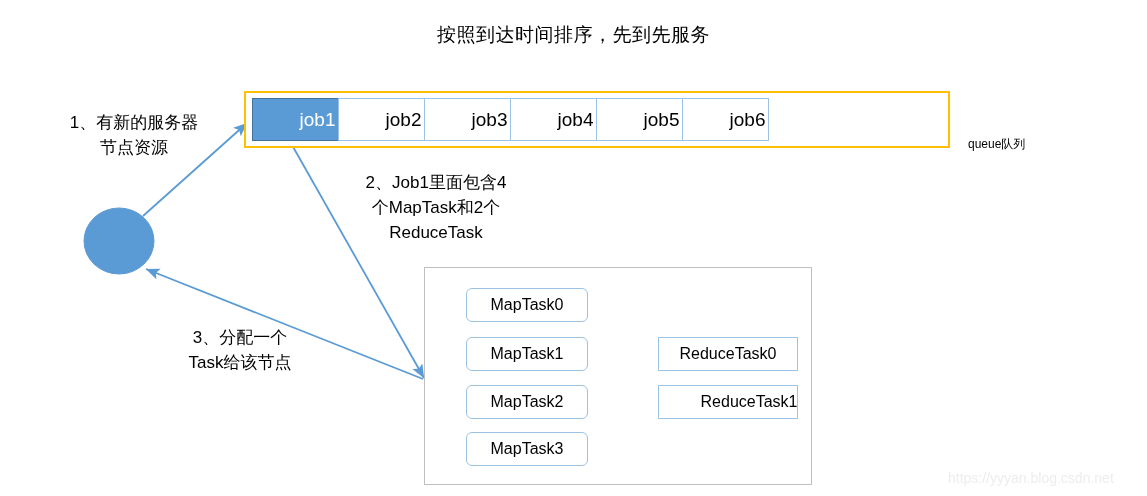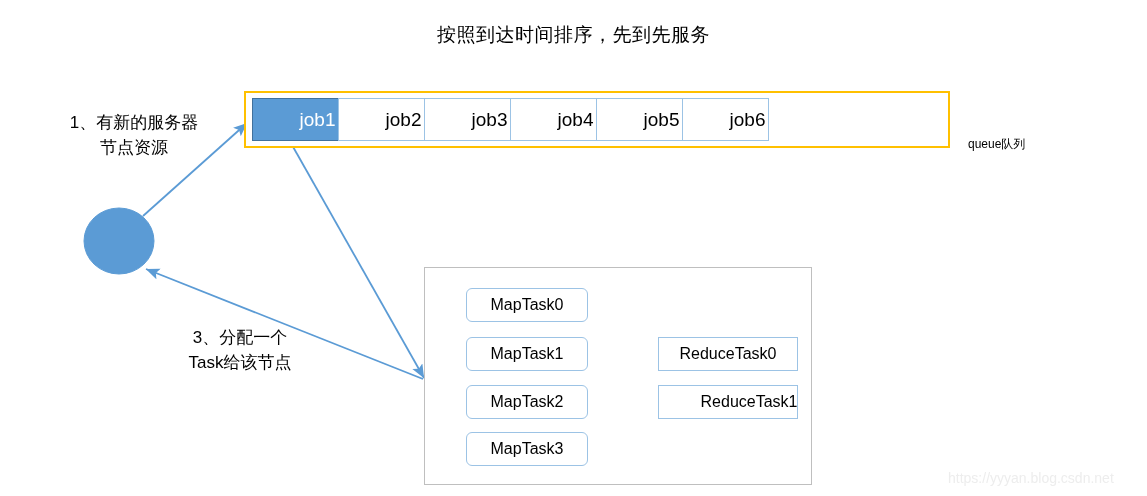--- a/index.html
+++ b/index.html
@@ -175,20 +175,23 @@
     <div class="job-cell">job3</div>
     <div class="job-cell">job4</div>
     <div class="job-cell">job5</div>
     <div class="job-cell">job6</div>
   </div>
 
   <div id="queue-label">queue队列</div>
 
   <div class="note" id="note-1">1、有新的服务器
 节点资源</div>
+  <div class="note" id="note-2">2、Job1里面包含4
+个MapTask和2个
+ReduceTask</div>
   <div class="note" id="note-3">3、分配一个
 Task给该节点</div>
 
   <div id="task-panel"></div>
 
   <div class="task-box map-task" id="map-task-0">MapTask0</div>
   <div class="task-box map-task" id="map-task-1">MapTask1</div>
   <div class="task-box map-task" id="map-task-2">MapTask2</div>
   <div class="task-box map-task" id="map-task-3">MapTask3</div>
 

